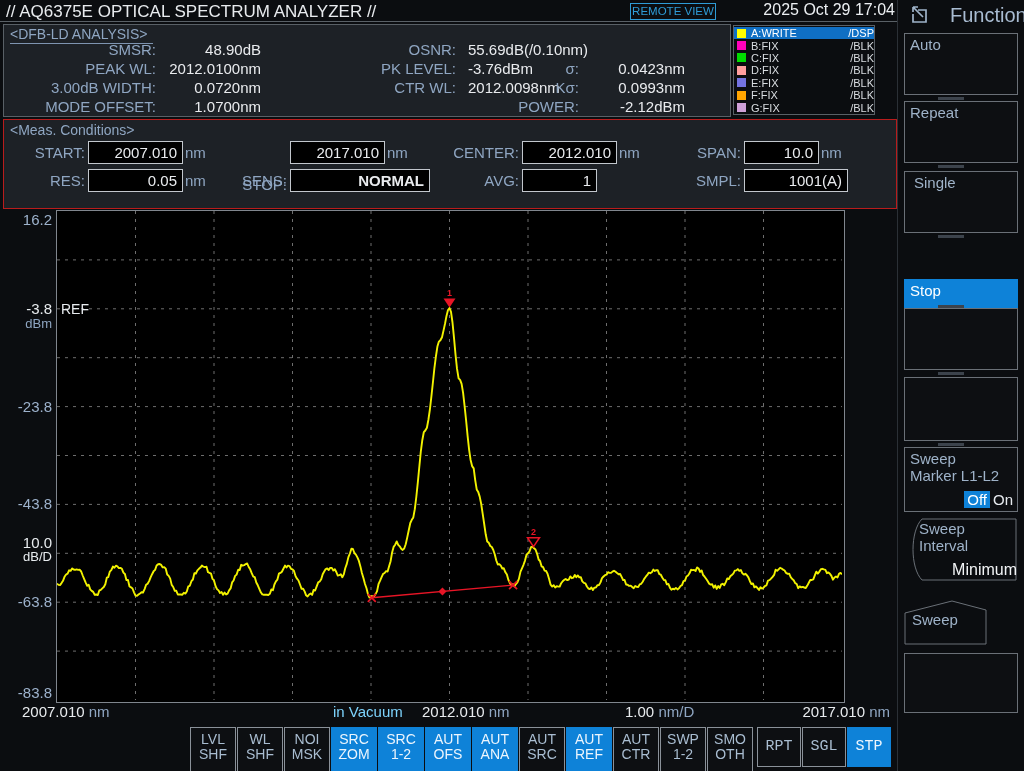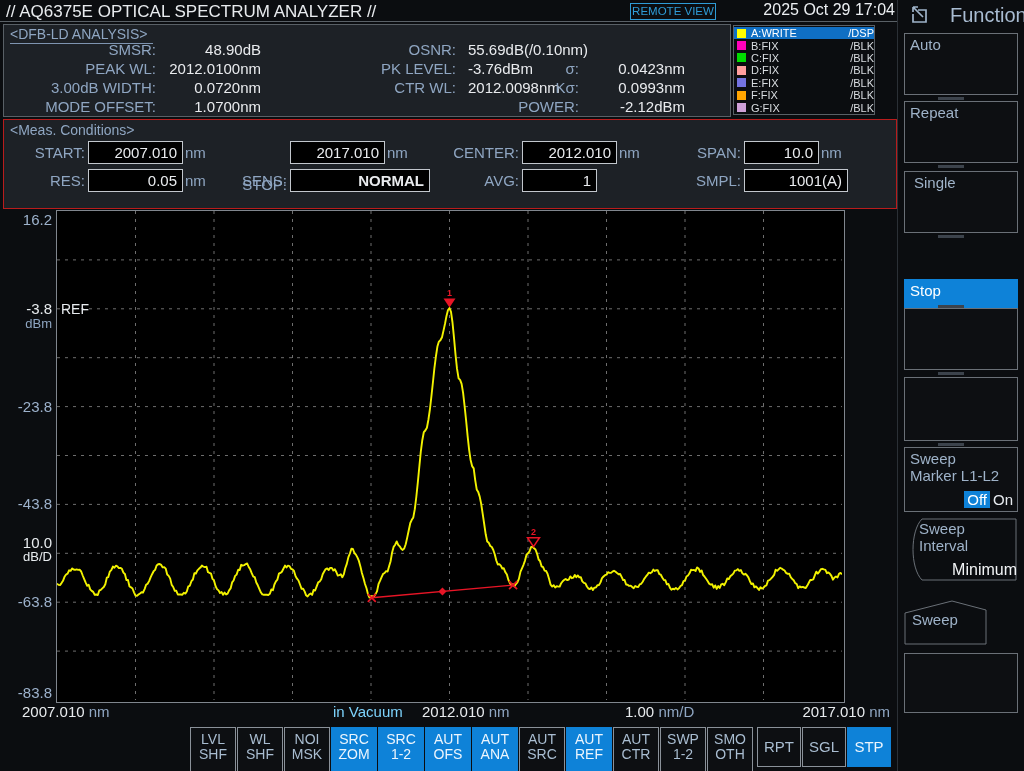--- a/index.html
+++ b/index.html
@@ -47,21 +47,21 @@
   #yscale{left:6px;top:536px;width:46px;text-align:right;color:#e8ecef;font-size:15px;line-height:14px;}
   #yscale .sub{font-size:13px;}
   #ref-label{left:61px;top:301px;font-size:14px;color:#e8ecef;}
   .xtick{position:absolute;top:703px;font-size:15px;white-space:nowrap;color:#e8ebee;}
   .xtick .u{color:#8fa6c2;}
   
   #tb1,#tb2{position:absolute;top:727px;display:flex;gap:1px;}
   #tb1{left:190px;} #tb2{left:757px;}
   .tbtn{width:44px;height:41px;border:1px solid #8a9199;background:#0d0f12;color:#a9bdd1;
         font-size:14px;line-height:15px;text-align:center;padding-top:4px;box-sizing:content-box;cursor:default;}
-  .tbtn.one{line-height:33px;padding-top:2px;height:40px;box-sizing:border-box;font-size:15px;}
+  .tbtn.one{line-height:33px;padding-top:2px;height:40px;box-sizing:border-box;font-size:15px;font-family:Liberation Mono, monospace;}
   .tbtn.on{background:#0e82d8;border-color:#0e82d8;color:#ecf5fd;}
   
   #sidebar{left:897px;top:0;width:127px;height:771px;border-left:1px solid #2b3036;box-sizing:border-box;}
   #fn-label{left:52px;top:4px;font-size:20px;color:#a9bcd2;}
   #fn-icon{left:10px;top:4px;}
   .sbtn{position:absolute;left:6px;width:114px;border:1px solid #6a7077;background:#0d0f12;
         color:#9fb3c9;font-size:15px;line-height:17px;padding:2px 5px;box-sizing:border-box;}
   .sbtn.active{background:#0e82d8;border-color:#0e82d8;color:#ffffff;}
   .tabmark{position:absolute;left:40px;width:26px;height:3px;background:#3c434c;}
   #sb-offon{position:absolute;right:4px;bottom:3px;font-size:15px;}

